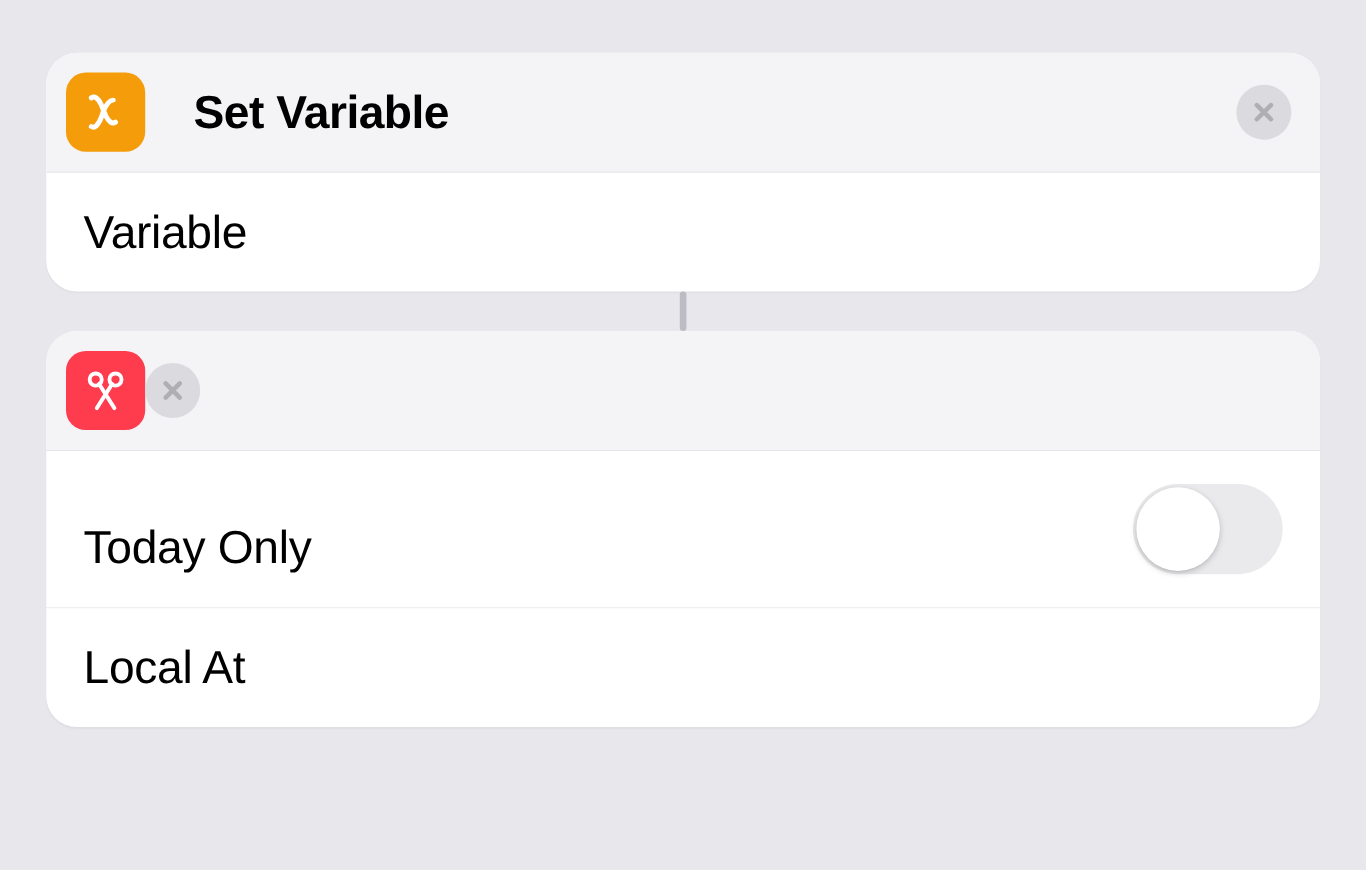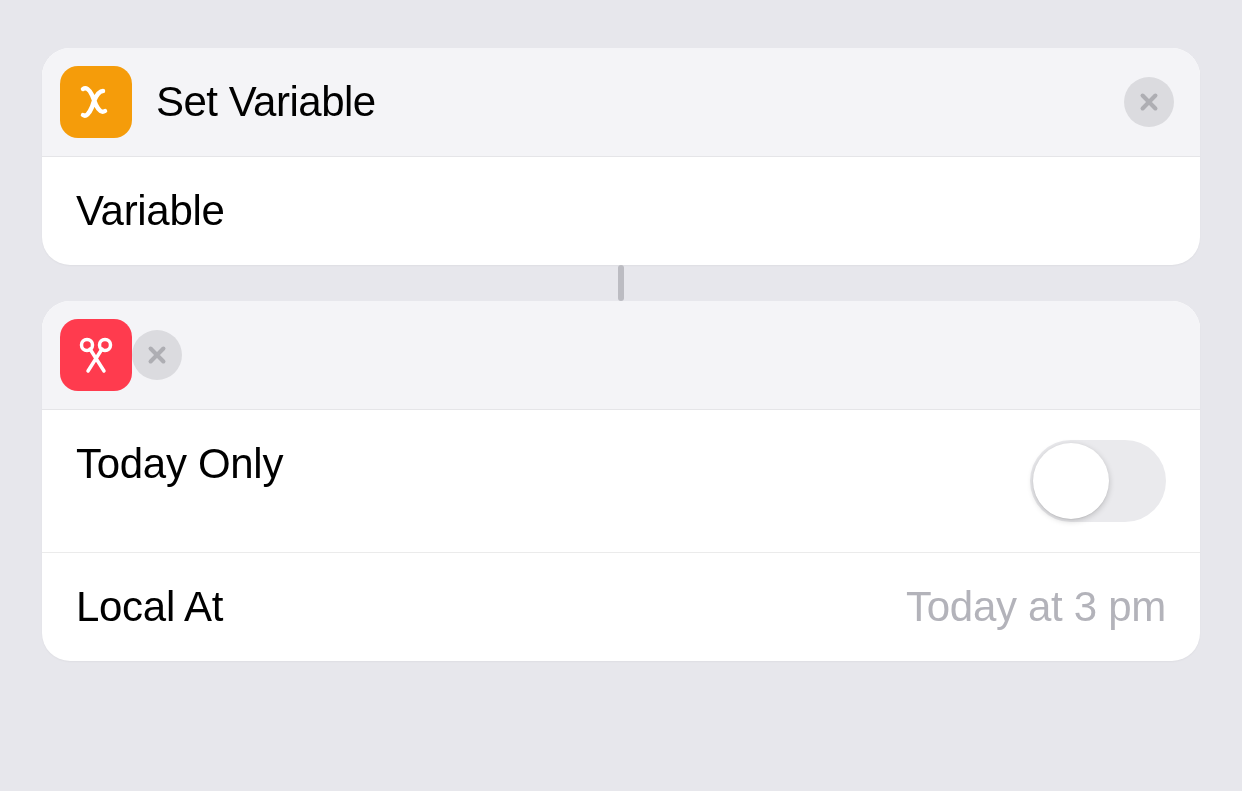--- a/index.html
+++ b/index.html
@@ -38,23 +38,23 @@
       flex-shrink: 0;
     }
     .variable-icon-bg {
       background: #f59c0a;
     }
     .clipboard-icon-bg {
       background: #ff3b4e;
     }
     .card-title {
       font-size: 42px;
-      font-weight: 400;
+      font-weight: 700;
       color: #000;
-      margin-left: 24px;
+      margin-left: 44px;
       letter-spacing: -0.5px;
       flex: 1;
     }
     .close-btn {
       width: 50px;
       height: 50px;
       border-radius: 50%;
       background: #dbdbdf;
       display: flex;
       align-items: center;
@@ -62,21 +62,21 @@
       cursor: pointer;
       flex-shrink: 0;
     }
     .close-btn svg {
       width: 22px;
       height: 22px;
     }
     .row {
       padding: 30px 34px;
       display: flex;
-      align-items: flex-start;
+      align-items: flex-end;
       justify-content: space-between;
       min-height: 104px;
     }
     .row:not(:last-child) {
       border-bottom: 1px solid rgba(0,0,0,0.08);
     }
     .row-label {
       font-size: 42px;
       font-weight: 500;
       color: #000;
@@ -170,15 +170,14 @@
     </div>
   </div>
   <div class="row">
     <span class="row-label">Today Only</span>
     <div class="toggle">
       <div class="toggle-knob"></div>
     </div>
   </div>
   <div class="row">
     <span class="row-label">Local At</span>
-    <span class="row-value">Today at 3 pm</span>
   </div>
 </div>
 
 </body></html>

